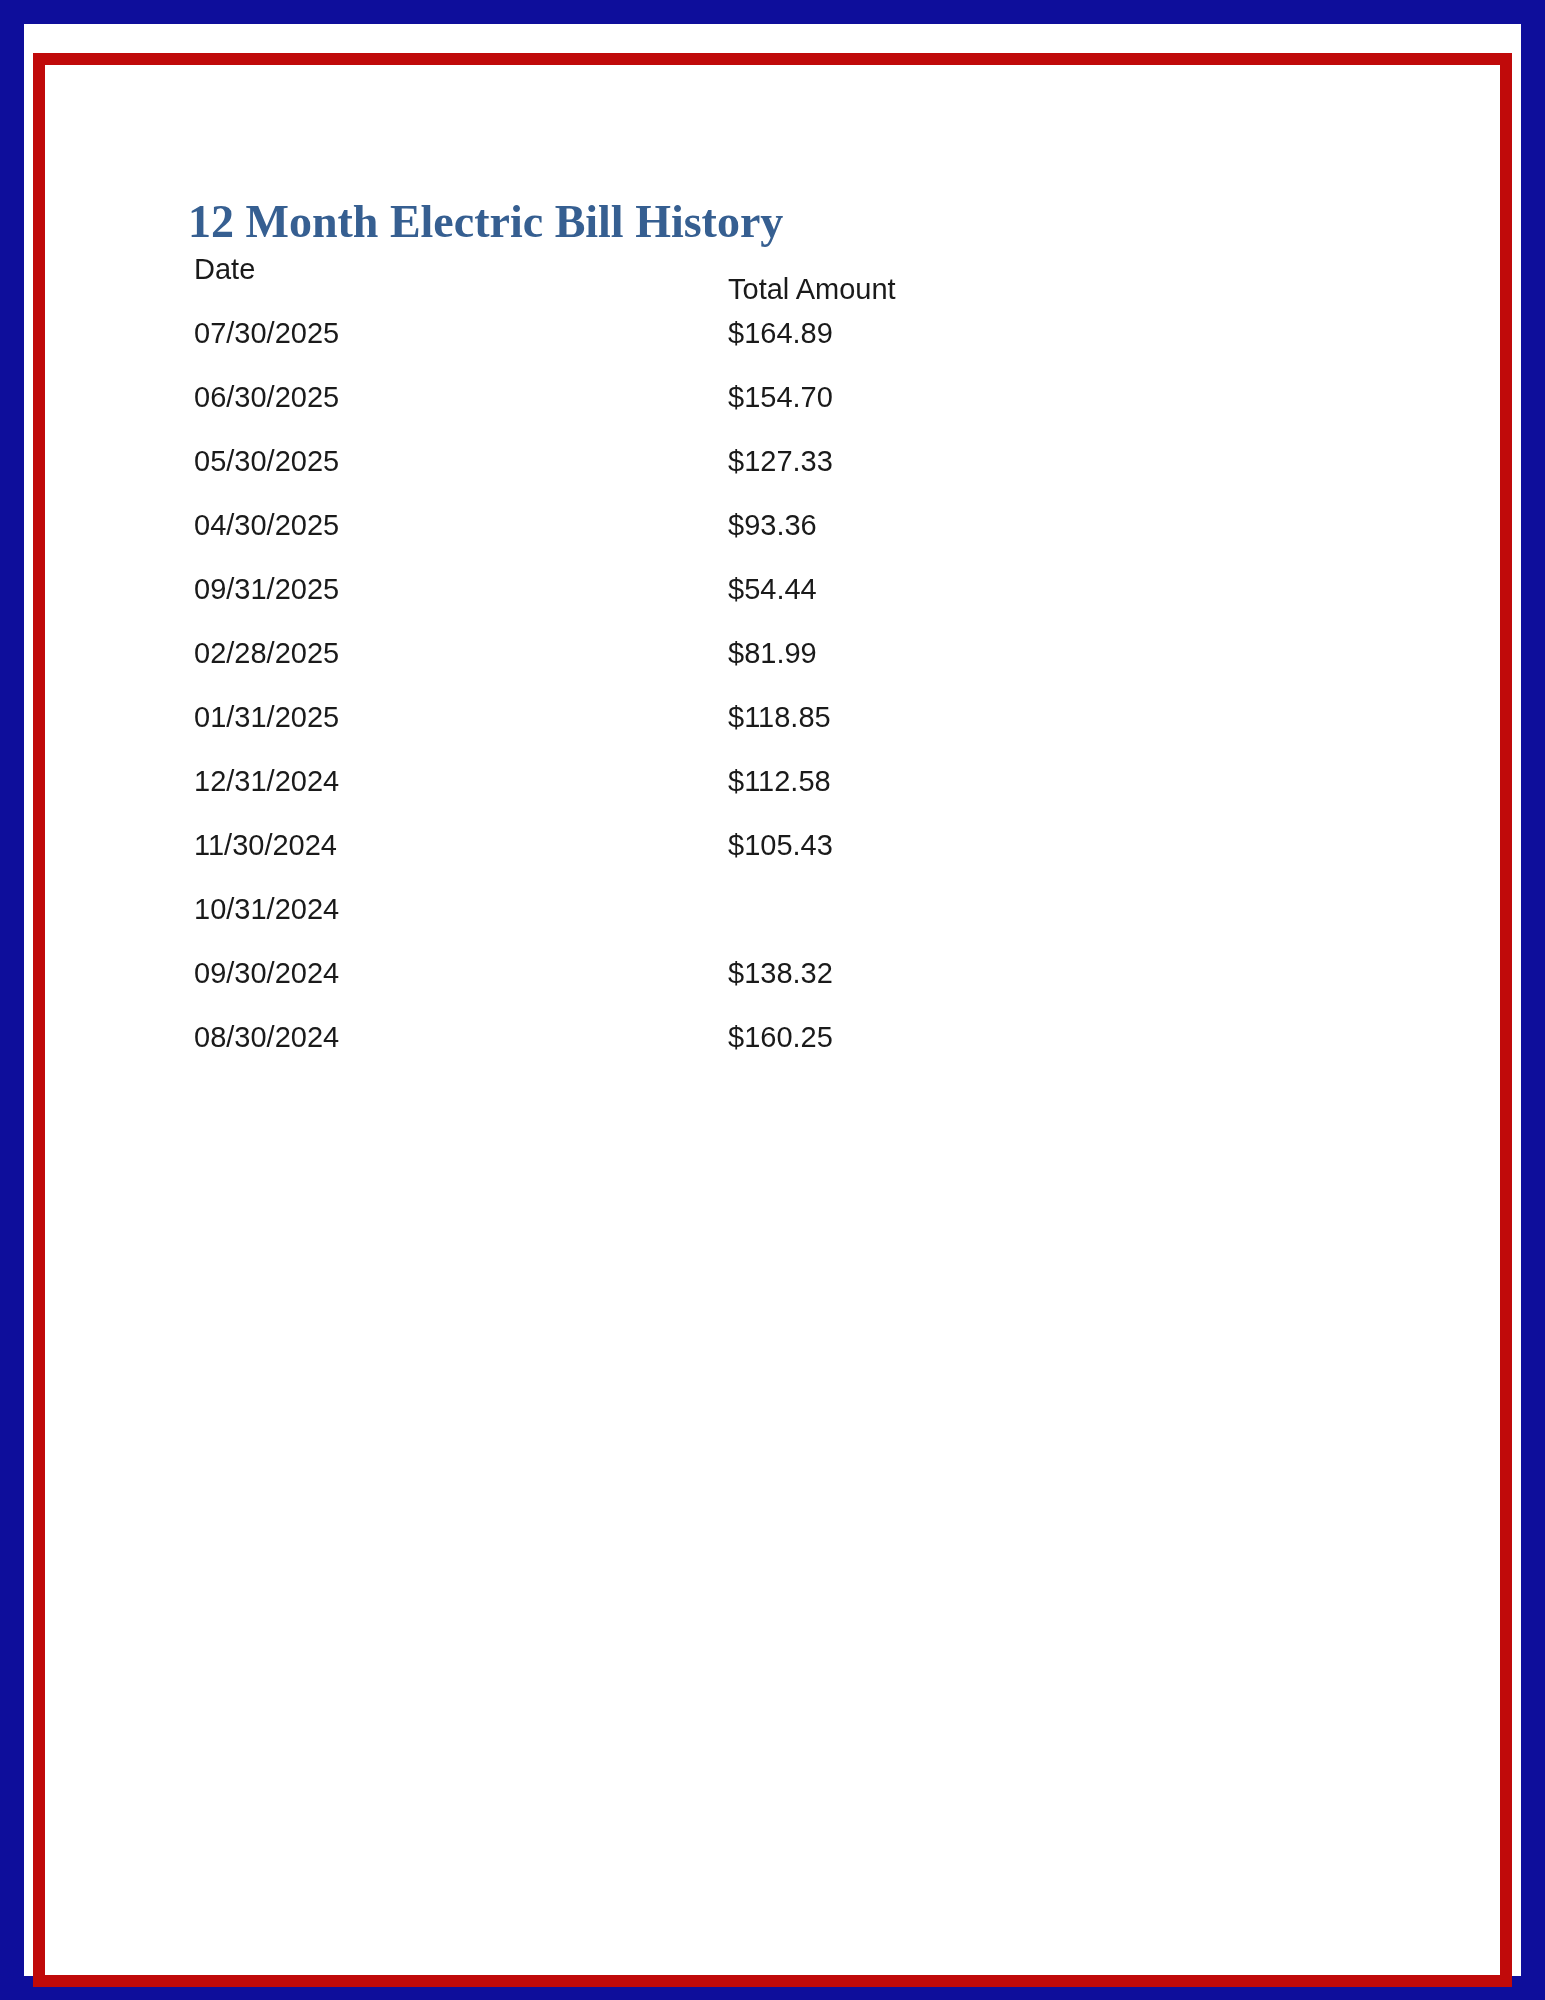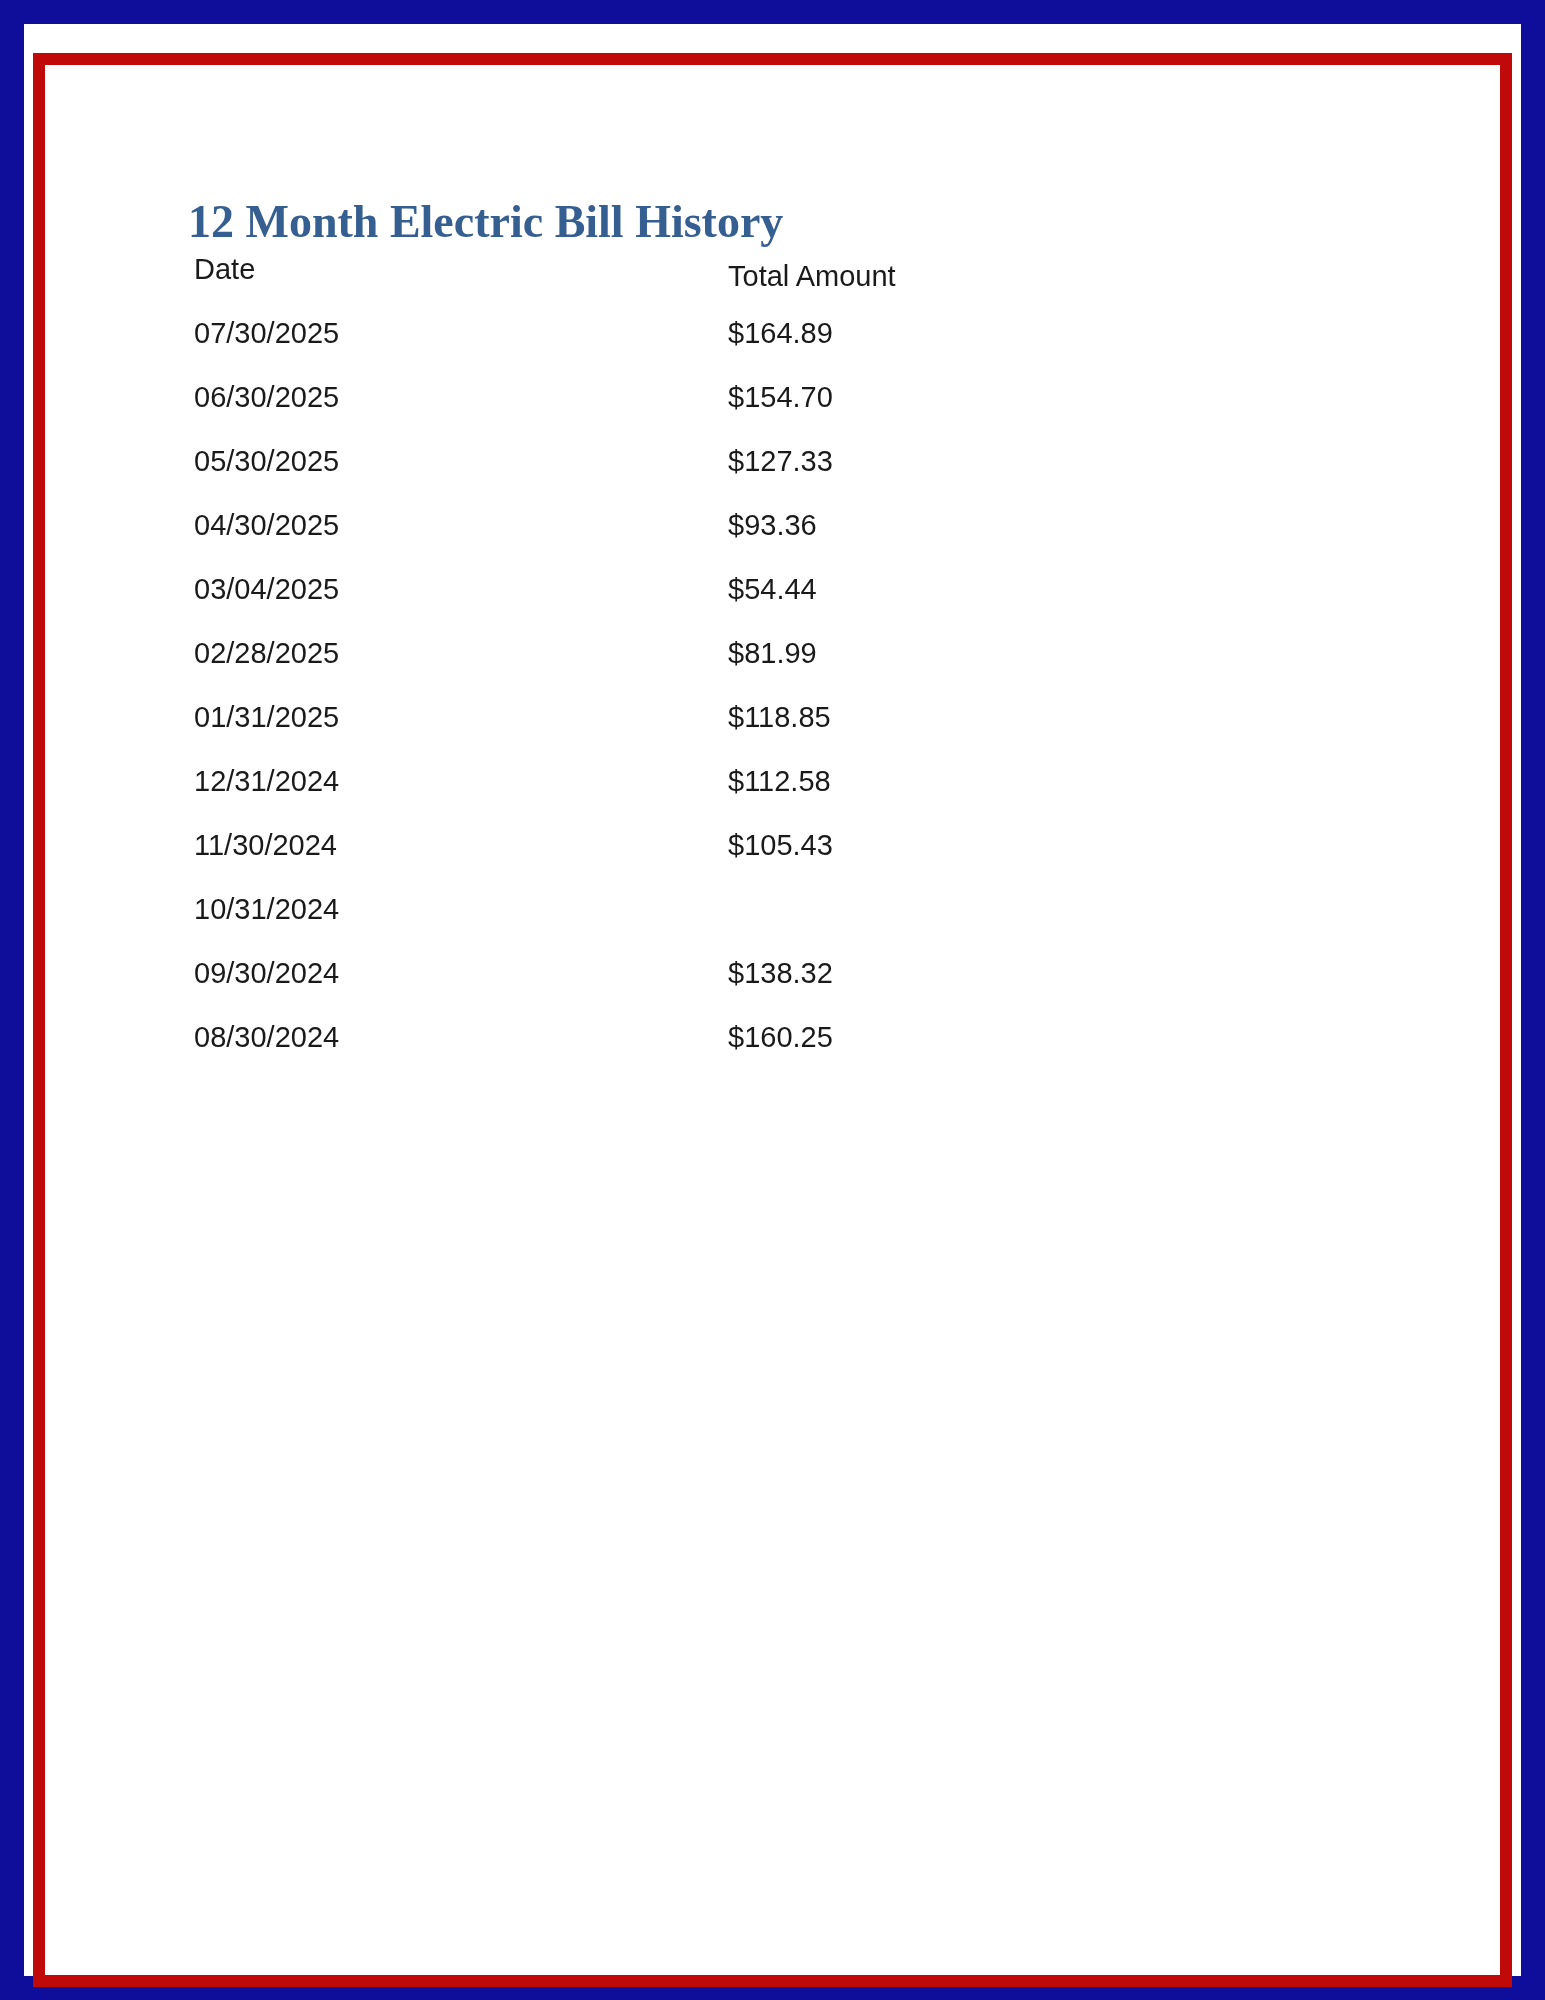--- a/index.html
+++ b/index.html
@@ -52,21 +52,21 @@
   }
   .cell.date {
     width: 534px;
     flex: 0 0 534px;
   }
   .cell.amount {
     flex: 1 1 auto;
   }
   .row.header .cell.amount {
     position: relative;
-    top: 7px;
+    top: 20px;
   }
 </style>
 </head>
 <body>
 
 <div class="page" style="--outer-border: #0E0E9B; --inner-border: #C00A0A; --title: #365F91; --text: #1A1A1A; --paper: #FFFFFF;">
   <div class="border-gap">
     <div class="inner-frame">
 
       <h1 class="doc-title">12 Month Electric Bill History</h1>
@@ -91,21 +91,21 @@
     <div class="cell date">05/30/2025</div>
     <div class="cell amount">$127.33</div>
   </div>
 
   <div class="row">
     <div class="cell date">04/30/2025</div>
     <div class="cell amount">$93.36</div>
   </div>
 
   <div class="row">
-    <div class="cell date">03/04/2025</div>
+    <div class="cell date">09/31/2025</div>
     <div class="cell amount">$54.44</div>
   </div>
 
   <div class="row">
     <div class="cell date">02/28/2025</div>
     <div class="cell amount">$81.99</div>
   </div>
 
   <div class="row">
     <div class="cell date">01/31/2025</div>

